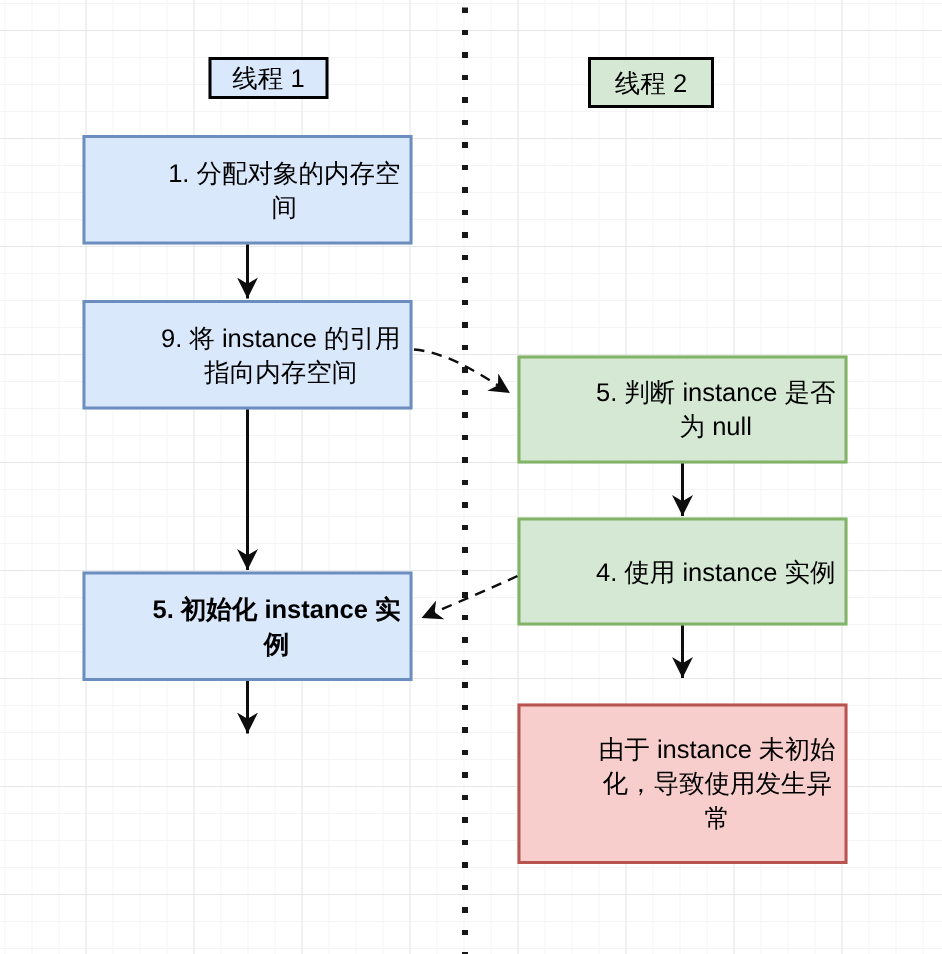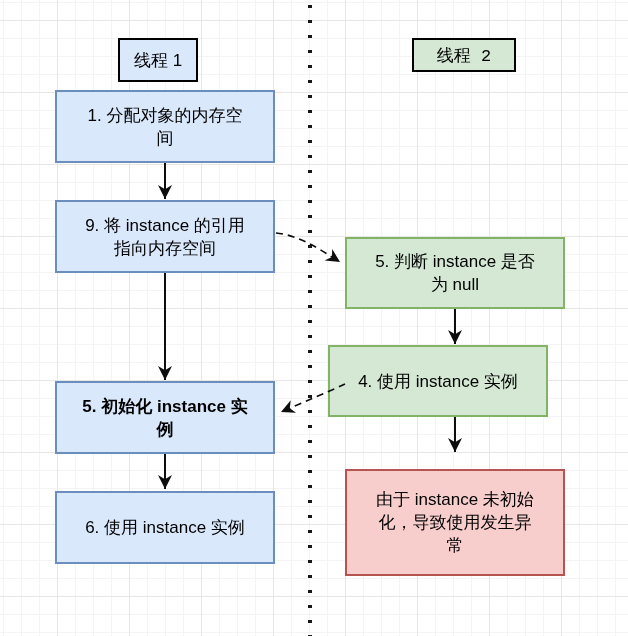--- a/index.html
+++ b/index.html
@@ -31,21 +31,21 @@
       to bottom,
       #171717 0px, #171717 3.5px,
       transparent 3.5px, transparent 15px
     );
   }
 
   .node {
     position: absolute;
     display: flex;
     align-items: center;
-    justify-content: center;
+    justify-content: flex-end;
     text-align: center;
     font-size: 17px;
     line-height: 23px;
     border: 2px solid;
     padding: 0 6px;
   }
   .node-text { white-space: pre-line; }
 
   .blue  { background: #dae8fc; border-color: #6c8ebf; }
   .green { background: #d5e8d4; border-color: #82b366; }
@@ -53,27 +53,27 @@
 
   .thread-label {
     position: absolute;
     display: flex;
     align-items: center;
     justify-content: center;
     font-size: 17px;
     border: 2px solid;
   }
 
-  #thread1-label { left: 118px; top: 38px; width: 80px; height: 44px; }
-  #thread2-label { left: 412px; top: 38px; width: 104px; height: 34px; font-family: Liberation Mono, monospace; }
+  #thread1-label { left: 139px; top: 38px; width: 80px; height: 28px; }
+  #thread2-label { left: 392px; top: 38px; width: 84px; height: 34px; }
 
   #node-step1 { left: 55px;  top: 90px;  width: 220px; height: 73px; }
   #node-step2 { left: 55px;  top: 200px; width: 220px; height: 73px; }
   #node-step3 { left: 345px; top: 237px; width: 220px; height: 72px; }
-  #node-step4 { left: 328px; top: 345px; width: 220px; height: 72px; }
+  #node-step4 { left: 345px; top: 345px; width: 220px; height: 72px; }
   #node-step5 { left: 55px;  top: 381px; width: 220px; height: 73px; font-weight: bold; }
   #node-step6 { left: 55px;  top: 491px; width: 220px; height: 73px; }
   #node-error { left: 345px; top: 469px; width: 220px; height: 107px; }
 
   .arrows {
     position: absolute;
     left: 0; top: 0;
     width: 628px; height: 636px;
     pointer-events: none;
   }
@@ -106,23 +106,20 @@
     <span class="node-text">5. 判断 instance 是否
 为 null</span>
   </div>
   <div class="node green" id="node-step4">
     <span class="node-text">4. 使用 instance 实例</span>
   </div>
   <div class="node blue" id="node-step5">
     <span class="node-text">5. 初始化 instance 实
 例</span>
   </div>
-  <div class="node blue" id="node-step6">
-    <span class="node-text">6. 使用 instance 实例</span>
-  </div>
   <div class="node red" id="node-error">
     <span class="node-text">由于 instance 未初始
 化，导致使用发生异
 常</span>
   </div>
 
   <svg class="arrows" viewBox="0 0 628 636">
     <defs>
       <marker id="arrowhead" viewBox="0 0 10 10" refX="10" refY="5" markerWidth="7" markerHeight="7" orient="auto">
         <path d="M0,0 L10,5 L0,10 L3,5 Z" fill="#0d0d0d"></path>

